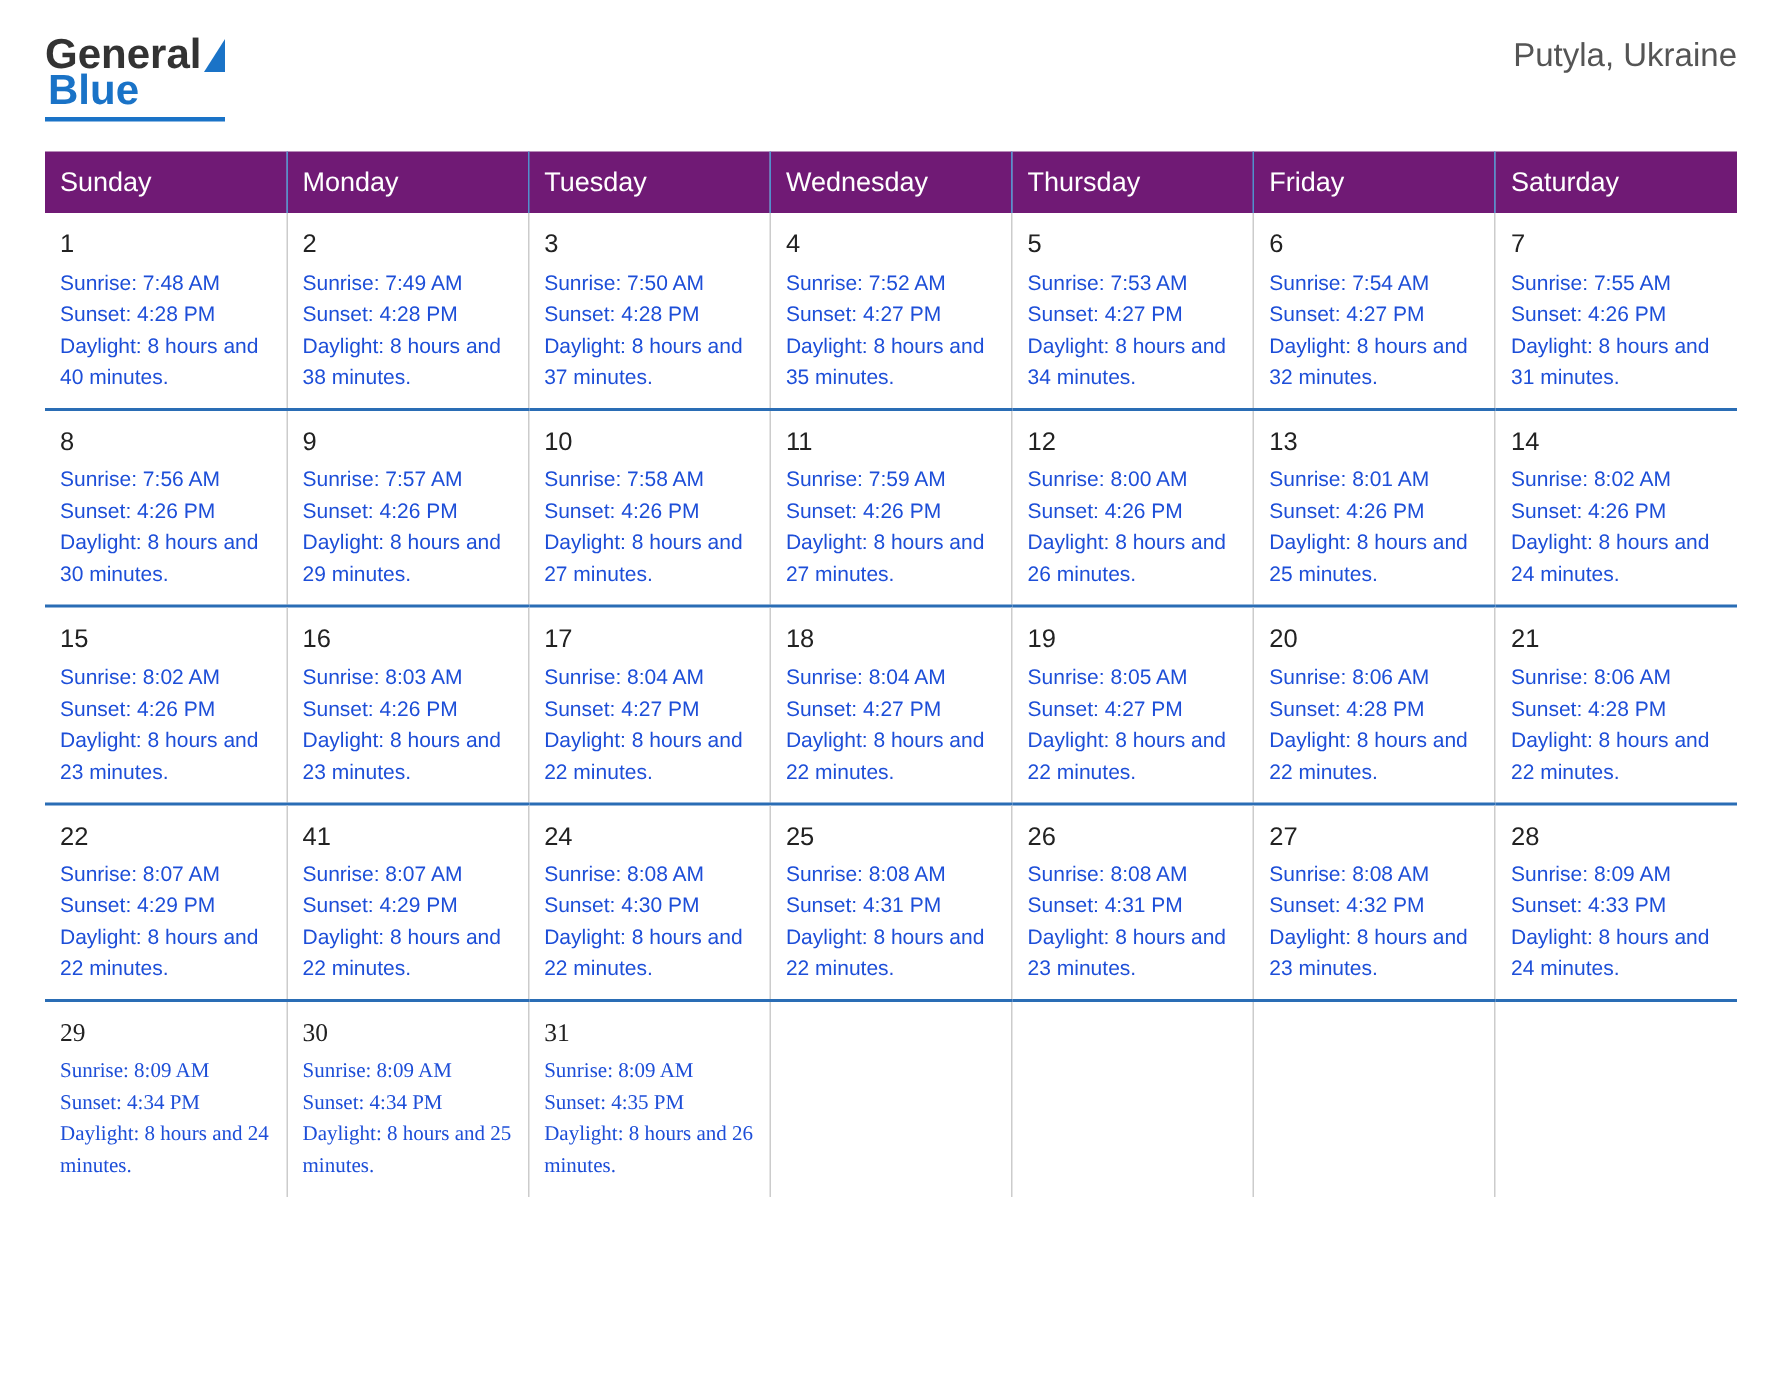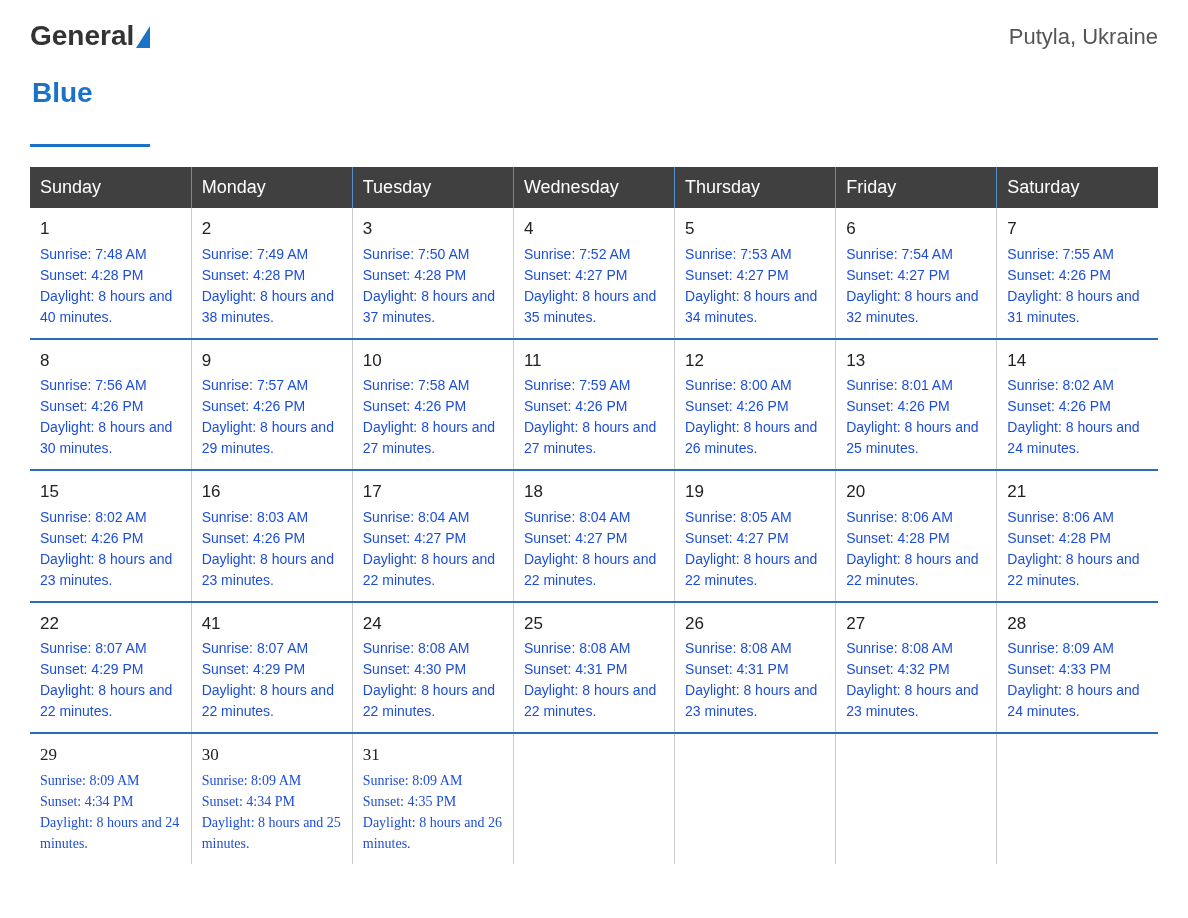--- a/index.html
+++ b/index.html
@@ -14,21 +14,20 @@
     .header {
       display: flex;
       justify-content: space-between;
       align-items: flex-start;
       margin-bottom: 20px;
     }
     .logo {
       display: flex;
       flex-direction: column;
       align-items: flex-start;
-      gap: 33px;
     }
     .logo-text {
       display: flex;
       align-items: center;
       font-size: 28px;
       font-weight: bold;
       color: #333;
     }
     .logo-general { color: #333; }
     .logo-blue { color: #1a73c7; }
@@ -60,21 +59,21 @@
       font-size: 22px;
       color: #555;
       margin-top: 4px;
     }
     table {
       width: 100%;
       border-collapse: collapse;
       table-layout: fixed;
     }
     thead tr th {
-      background: #404040;
+      background: #701a75;
       color: #fff;
       font-size: 18px;
       font-weight: normal;
       padding: 10px 10px;
       text-align: left;
       border-right: 1px solid #5090cc;
     }
     thead tr th:last-child { border-right: none; }
     tbody tr td {
       vertical-align: top;

